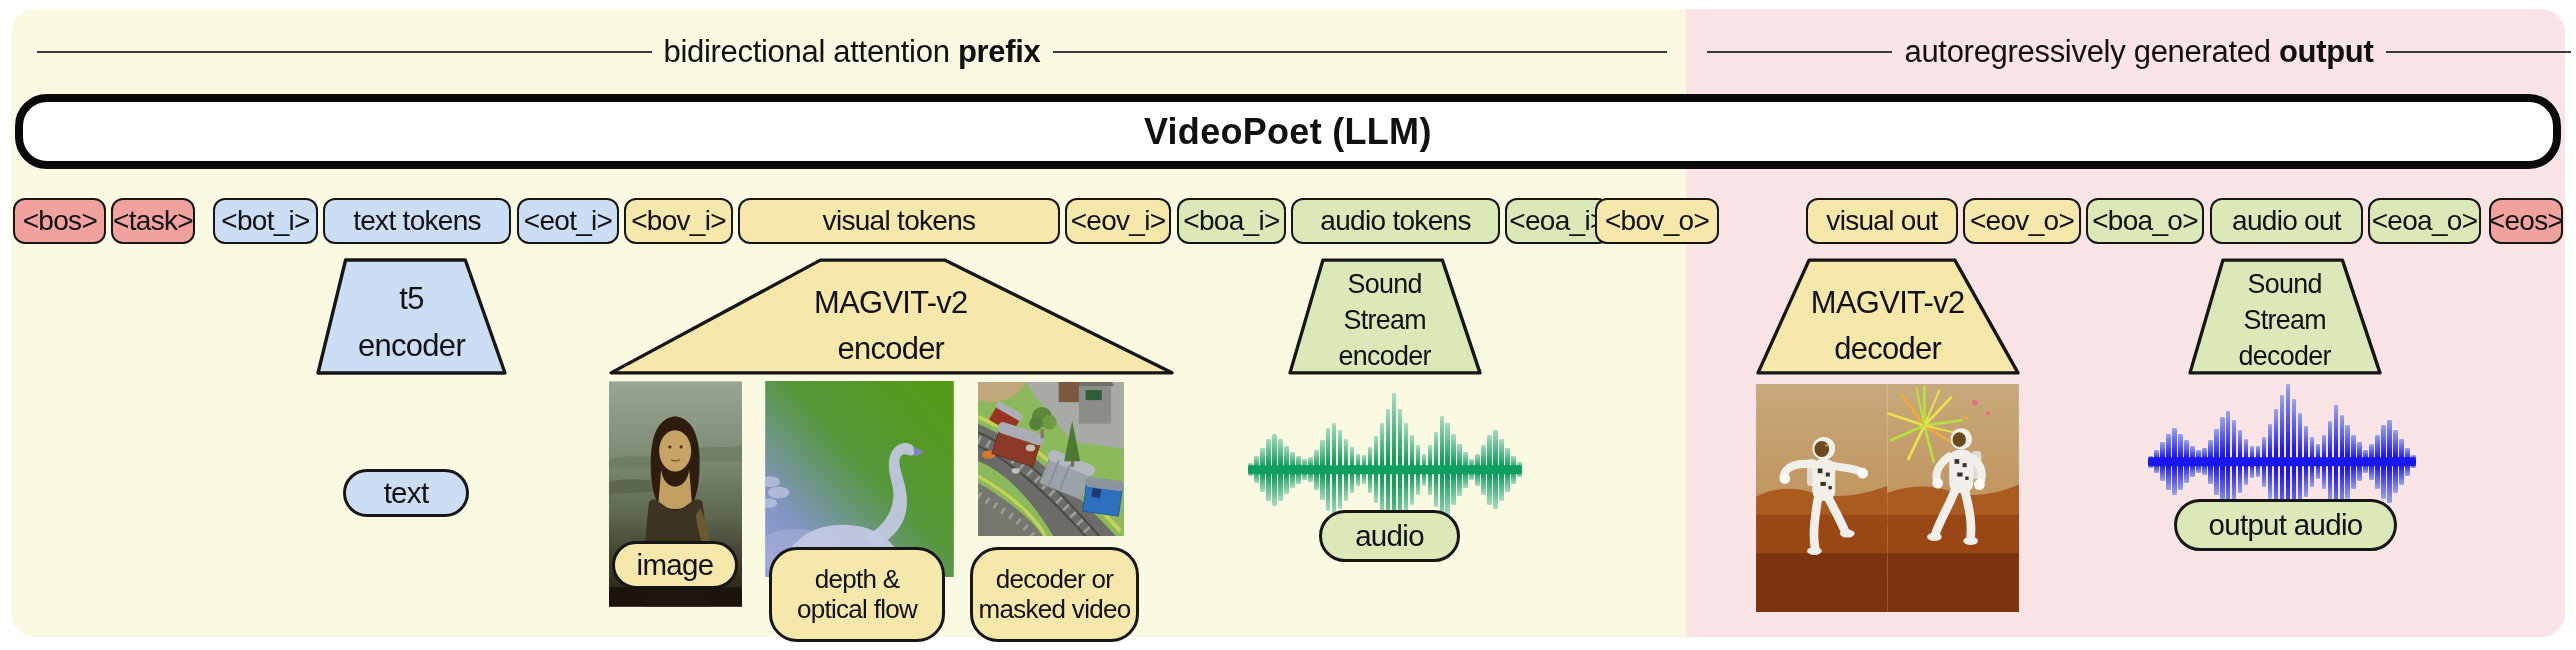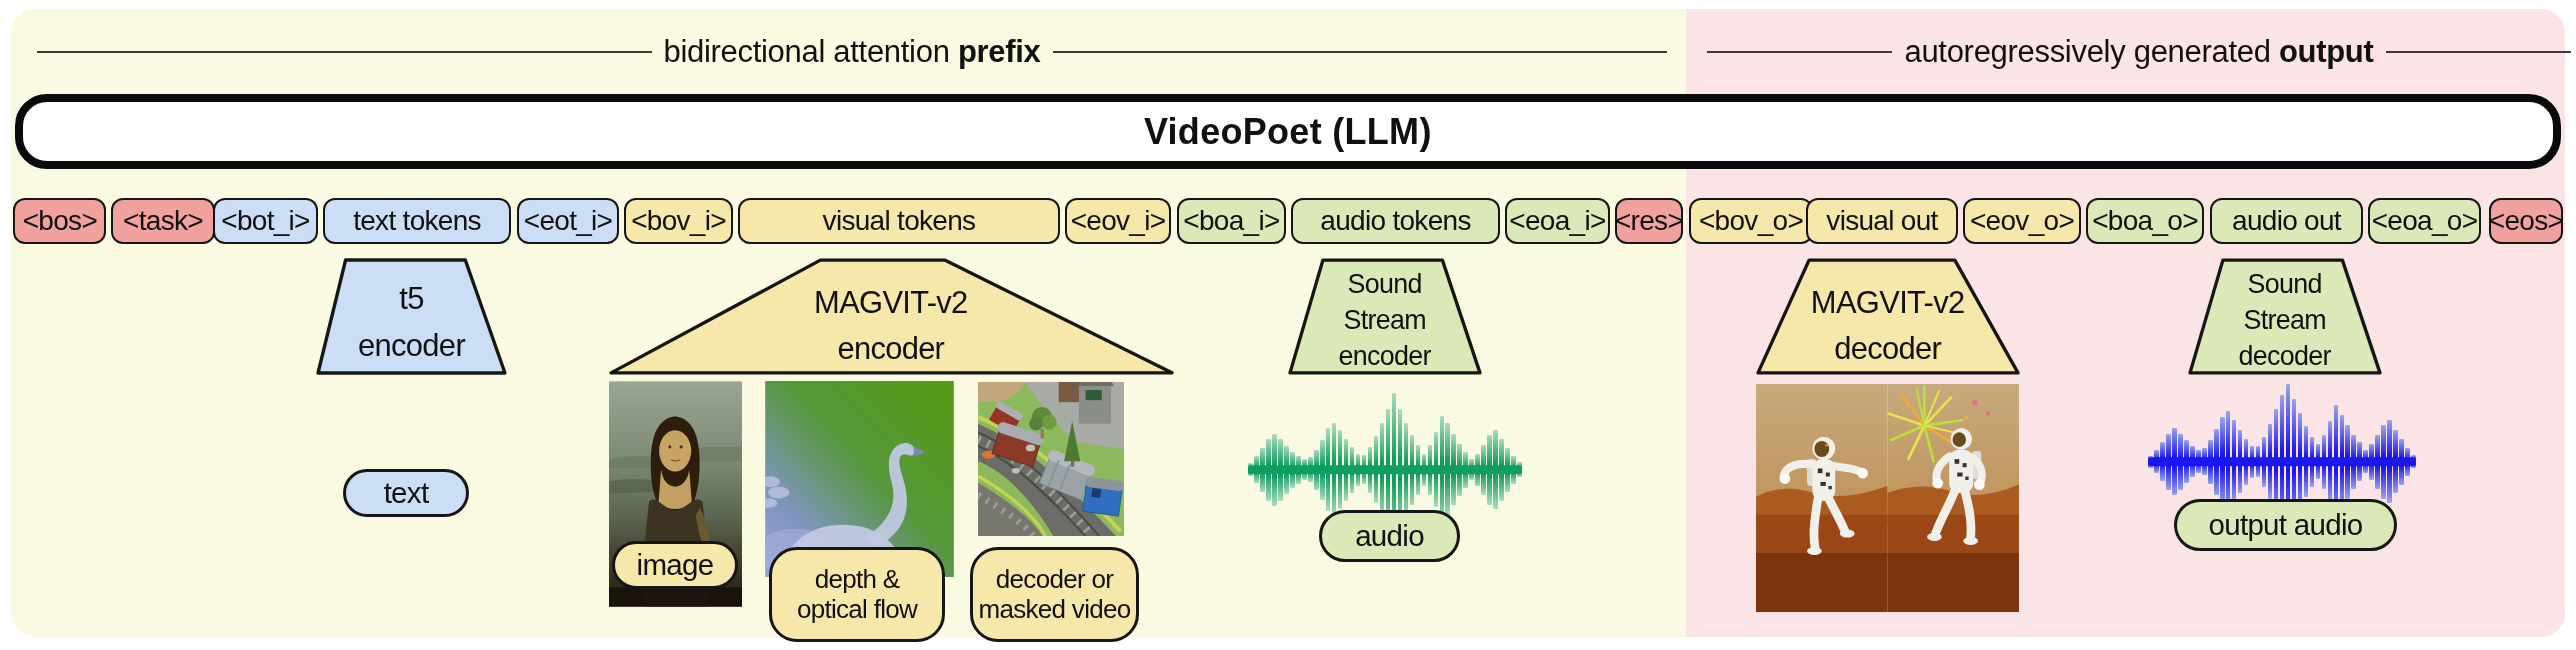--- a/index.html
+++ b/index.html
@@ -99,21 +99,21 @@
   <div id="llm-bar">
     <span>VideoPoet (LLM)</span>
   </div>
 
   <div id="token-row">
 
       <div class="tok tok-pink" style="left: 13.4px; width: 93px;">
         <span>&lt;bos&gt;</span>
       </div>
 
-      <div class="tok tok-pink" style="left: 111px; width: 104px;">
+      <div class="tok tok-pink" style="left: 111px; width: 84px;">
         <span>&lt;task&gt;</span>
       </div>
 
       <div class="tok tok-blue" style="left: 213px; width: 105px;">
         <span>&lt;bot_i&gt;</span>
       </div>
 
       <div class="tok tok-blue" style="left: 323px; width: 188px;">
         <span>text tokens</span>
       </div>
@@ -143,21 +143,21 @@
       </div>
 
       <div class="tok tok-green" style="left: 1505px; width: 105px;">
         <span>&lt;eoa_i&gt;</span>
       </div>
 
       <div class="tok tok-pink" style="left: 1615px; width: 68px;">
         <span>&lt;res&gt;</span>
       </div>
 
-      <div class="tok tok-yellow" style="left: 1689px; width: 124px;">
+      <div class="tok tok-yellow" style="left: 1595px; width: 124px;">
         <span>&lt;bov_o&gt;</span>
       </div>
 
       <div class="tok tok-yellow" style="left: 1806px; width: 152px;">
         <span>visual out</span>
       </div>
 
       <div class="tok tok-yellow" style="left: 1963px; width: 118px;">
         <span>&lt;eov_o&gt;</span>
       </div>

